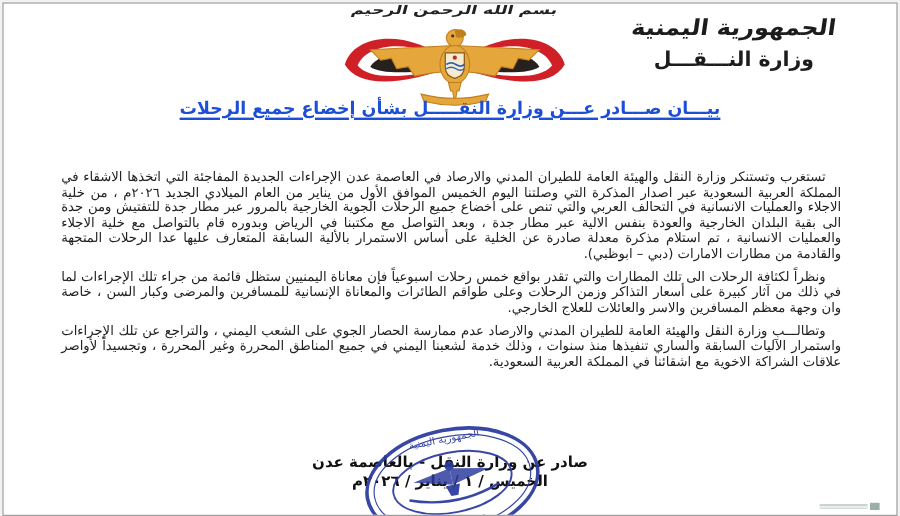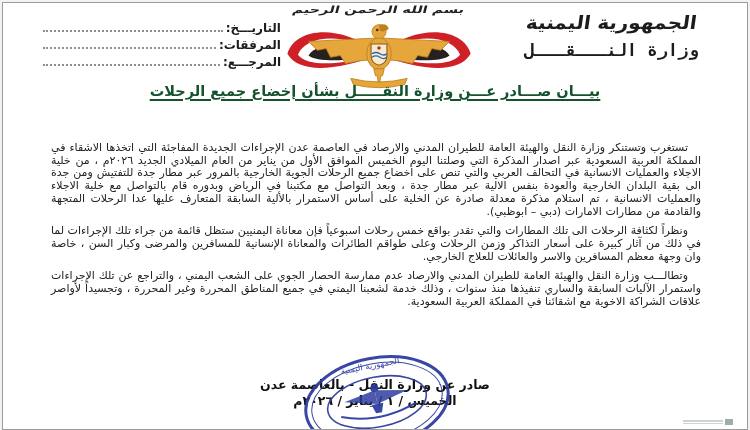--- a/index.html
+++ b/index.html
@@ -22,21 +22,21 @@
     position: absolute; top: 8px; right: 18px; width: 235px;
     text-align: center;
   }
   .brand-republic {
     font-size: 20px; font-weight: bold;
     transform: skewX(-8deg) scaleY(0.92);
     white-space: nowrap;
   }
   .brand-ministry {
     font-size: 17px; font-weight: bold; margin-top: 5px;
-    letter-spacing: 1px; white-space: nowrap; font-family: Liberation Mono, monospace;
+    letter-spacing: 1px; white-space: nowrap;
   }
   .emblem-wrap {
     position: absolute; top: 1px; left: 273px; width: 205px;
     text-align: center;
   }
   .bismillah {
     font-size: 10px; font-weight: bold; color: #222;
     transform: scaleX(1.45) skewX(-10deg);
     white-space: nowrap; margin-bottom: 0;
   }
@@ -49,21 +49,21 @@
   }
   .field-label { white-space: nowrap; }
   .field-dots {
     flex: 1; border-bottom: 2px dotted #8f8f8f;
     margin: 0 3px 3px 0; height: 1px;
   }
   
   .doc-title {
     position: absolute; top: 79px; left: 55px; right: 55px;
     text-align: center; font-weight: bold; font-size: 14.5px;
-    line-height: 19px; color: #14532d;
+    line-height: 19px; color: #1d4ed8;
   }
   .doc-title .tl {
     text-decoration: underline;
     text-underline-offset: 3px;
     text-decoration-thickness: 1.5px;
   }
   
   .content {
     position: absolute; top: 121px; right: 46px; left: 48px;
     font-size: 11px; line-height: 12.7px;
@@ -133,34 +133,20 @@
         <path d="M102,48 q4.5,-3 9,0 q4.5,3 8,0" fill="none" stroke="#2c62b5" stroke-width="1.4"></path>
         <circle cx="110" cy="37.5" r="2" fill="#b0341f"></circle>
 
         <path d="M104,61 h12 l-2,8 h-2 l-1,7 h-2 l-1,-7 h-2 Z" fill="#e5a63c" stroke="#c07f1d" stroke-width="1"></path>
 
         <path d="M78,72 q32,8 64,0 l-3,7 q-29,7 -58,0 Z" fill="#e5a63c" stroke="#c07f1d" stroke-width="1"></path>
       </g>
     </svg>
   </div>
 
-  <div class="fields">
-    <div class="field-row">
-      <span class="field-label">التاريـــخ:</span>
-      <span class="field-dots"></span>
-    </div>
-    <div class="field-row">
-      <span class="field-label">المرفقات:</span>
-      <span class="field-dots"></span>
-    </div>
-    <div class="field-row">
-      <span class="field-label">المرجـــع:</span>
-      <span class="field-dots"></span>
-    </div>
-  </div>
 
   <div class="doc-title">
     <div><span class="tl">بيـــان صـــادر عـــن وزارة النقـــــل بشأن إخضاع جميع الرحلات</span></div>
   </div>
 
   <div class="content">
     <p>تستغرب وتستنكر وزارة النقل والهيئة العامة للطيران المدني والارصاد في العاصمة عدن الإجراءات الجديدة المفاجئة التي اتخذها الاشقاء في المملكة العربية السعودية عبر اصدار المذكرة التي وصلتنا اليوم الخميس الموافق الأول من يناير من العام الميلادي الجديد ٢٠٢٦م ، من خلية الاجلاء والعمليات الانسانية في التحالف العربي والتي تنص على اخضاع جميع الرحلات الجوية الخارجية بالمرور عبر مطار جدة للتفتيش ومن جدة الى بقية البلدان الخارجية والعودة بنفس الالية عبر مطار جدة ، وبعد التواصل مع مكتبنا في الرياض وبدوره قام بالتواصل مع خلية الاجلاء والعمليات الانسانية ، تم استلام مذكرة معدلة صادرة عن الخلية على أساس الاستمرار بالألية السابقة المتعارف عليها عدا الرحلات المتجهة والقادمة من مطارات الامارات (دبي – ابوظبي).</p>
     <p>ونظراً لكثافة الرحلات الى تلك المطارات والتي تقدر بواقع خمس رحلات اسبوعياً فإن معاناة اليمنيين ستظل قائمة من جراء تلك الإجراءات لما في ذلك من آثار كبيرة على أسعار التذاكر وزمن الرحلات وعلى طواقم الطائرات والمعاناة الإنسانية للمسافرين والمرضى وكبار السن ، خاصة وان وجهة معظم المسافرين والاسر والعائلات للعلاج الخارجي.</p>
     <p>وتطالـــب وزارة النقل والهيئة العامة للطيران المدني والارصاد عدم ممارسة الحصار الجوي على الشعب اليمني ، والتراجع عن تلك الإجراءات واستمرار الآليات السابقة والساري تنفيذها منذ سنوات ، وذلك خدمة لشعبنا اليمني في جميع المناطق المحررة وغير المحررة ، وتجسيداً لأواصر علاقات الشراكة الاخوية مع اشقائنا في المملكة العربية السعودية.</p>
   </div>

